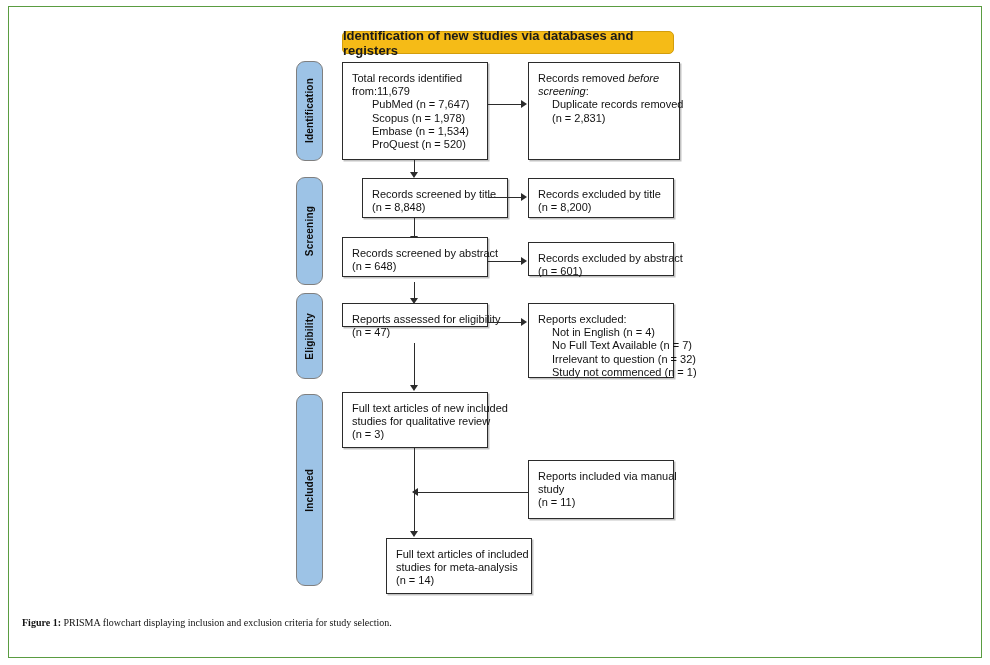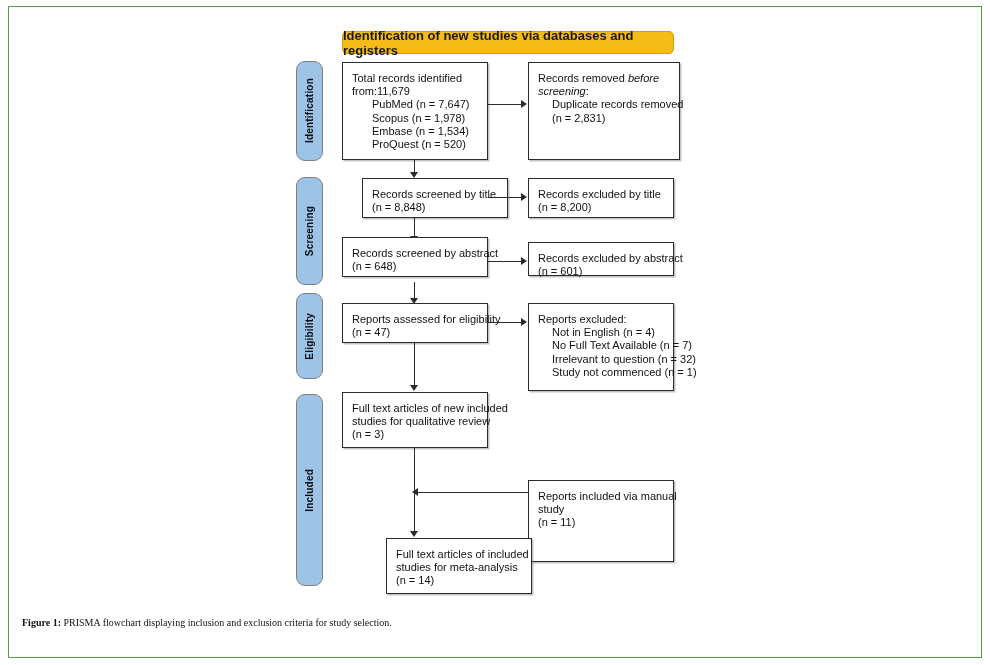--- a/index.html
+++ b/index.html
@@ -211,46 +211,46 @@
       <div class="line">Records excluded by abstract</div>
       <div class="line">(n = 601)</div>
     </div>
 
     <div class="hline" style="left:488px; top:261px; width:33px;"></div>
     <div class="arrow-right" style="left:521px; top:257px;"></div>
 
     <div class="vline" style="left:414px; top:282px; height:18px;"></div>
     <div class="arrow-down" style="left:410px; top:298px;"></div>
 
-    <div class="box" style="left:342px; top:303px; width:146px; height:40px;">
+    <div class="box" style="left:342px; top:303px; width:146px; height:24px;">
       <div class="line">Reports assessed for eligibility</div>
       <div class="line">(n = 47)</div>
     </div>
 
-    <div class="box" style="left:528px; top:303px; width:146px; height:88px;">
+    <div class="box" style="left:528px; top:303px; width:146px; height:75px;">
       <div class="line">Reports excluded:</div>
       <div class="line indent2">Not in English (n = 4)</div>
       <div class="line indent2">No Full Text Available (n = 7)</div>
       <div class="line indent2">Irrelevant to question (n = 32)</div>
       <div class="line indent2">Study not commenced (n = 1)</div>
     </div>
 
     <div class="hline" style="left:488px; top:322px; width:33px;"></div>
     <div class="arrow-right" style="left:521px; top:318px;"></div>
 
     <div class="vline" style="left:414px; top:343px; height:44px;"></div>
     <div class="arrow-down" style="left:410px; top:385px;"></div>
 
     <div class="box" style="left:342px; top:392px; width:146px; height:56px;">
       <div class="line">Full text articles of new included</div>
       <div class="line">studies for qualitative review</div>
       <div class="line">(n = 3)</div>
     </div>
 
-    <div class="box" style="left:528px; top:460px; width:146px; height:82px;margin-top:20px;">
+    <div class="box" style="left:528px; top:460px; width:146px; height:59px;">
       <div class="line">Reports included via manual</div>
       <div class="line">study</div>
       <div class="line">(n = 11)</div>
     </div>
 
     <div class="vline" style="left:414px; top:448px; height:86px;"></div>
     <div class="arrow-down" style="left:410px; top:531px;"></div>
 
     <div class="hline" style="left:418px; top:492px; width:110px;"></div>
     <div class="arrow-left" style="left:412px; top:488px;"></div>

